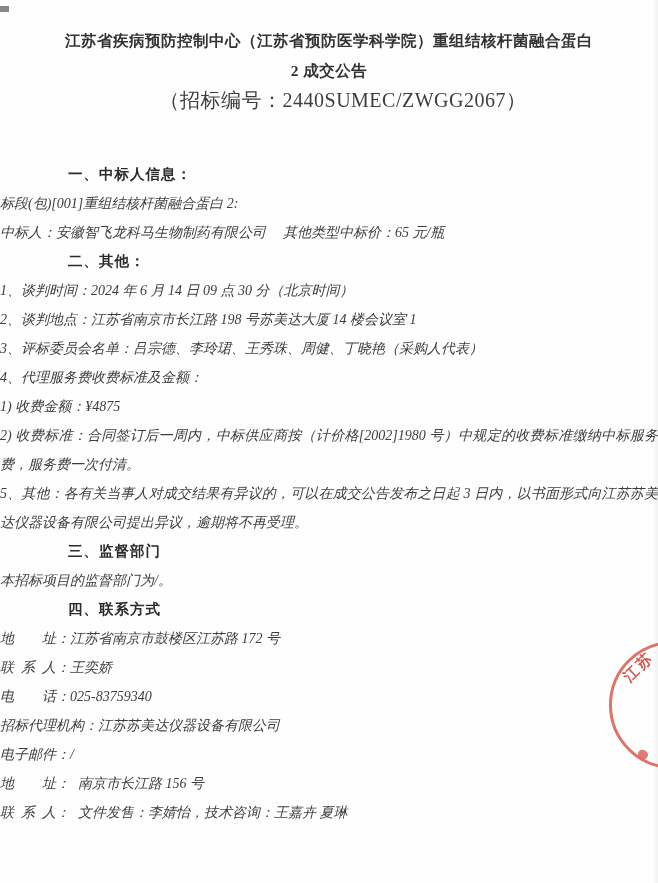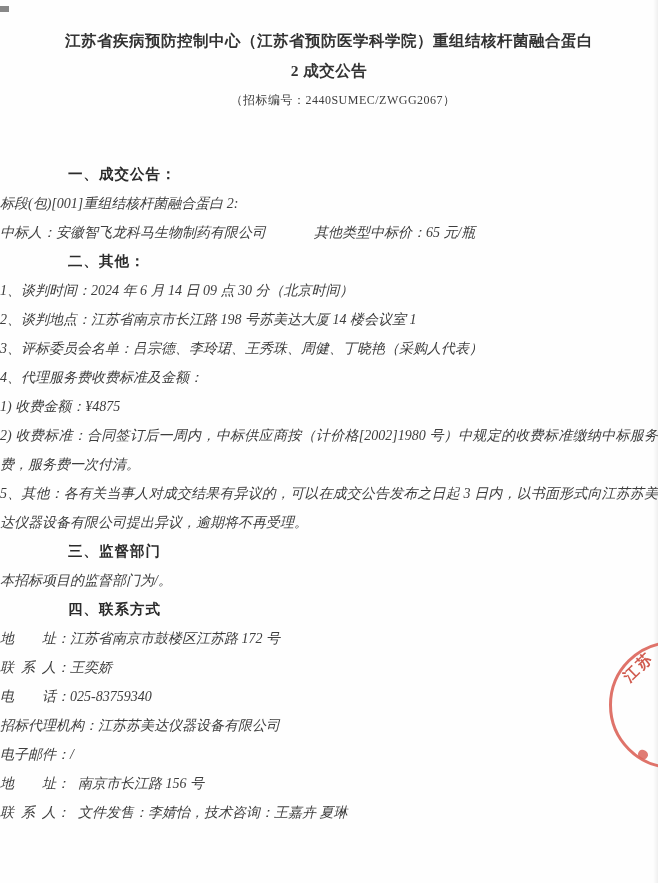--- a/index.html
+++ b/index.html
@@ -20,36 +20,36 @@
     position:absolute; right:0; top:0; width:5px; height:100%;
     background:linear-gradient(to left, rgba(0,0,0,0.06), rgba(0,0,0,0));
   }
   .title {
     width:540px; margin:26px auto 0;
     text-align:center;
     font-size:15.5px; font-weight:600; letter-spacing:.5px;
     line-height:30px; color:#333333;
   }
   .tender-no {
-    text-align:center; font-size:12px; line-height:29px; color:#3d3d3d;
+    text-align:center; font-size:20px; line-height:29px; color:#3d3d3d;
     letter-spacing:.5px;
     padding-left:28px;
   }
   .content { margin-top:45px; font-size:14px; line-height:29px; }
   .content p { margin:0;font-style:italic; }
   .h {
     margin-left:68px;
     font-family:"Liberation Sans","DejaVu Sans",sans-serif;
     font-weight:700; font-size:14.5px; color:#2b2b2b; letter-spacing:1px;
     line-height:29px;
   }
   .ind1 { margin-left:63px; margin-right:60px; text-align:justify; }
   .ind2 { margin-left:88px; }
   .winner-line { margin-left:102px; }
-  .price-part { margin-left:48px; }
+  .price-part { margin-left:17px; }
   .contact-row { margin-left:88px; }
   .agency-gap { margin-top:25px; }
   .val-gap { padding-left:8px; }
   .seal {
     position:absolute; left:609px; top:641px;
     width:122px; height:122px;
     border:3px solid rgba(219,100,90,0.9);
     border-radius:50%;
   }
   .seal-text {
@@ -71,21 +71,21 @@
 
 <div class="page">
   <div class="corner-mark"></div>
   <div class="edge-shade"></div>
 
   <div class="title">江苏省疾病预防控制中心（江苏省预防医学科学院）重组结核杆菌融合蛋白 2 成交公告</div>
   <div class="tender-no">（招标编号：2440SUMEC/ZWGG2067）</div>
 
   <div class="content">
 
-    <div class="h">一、成交公告：</div>
+    <div class="h">一、中标人信息：</div>
     <p class="ind2">标段(包)[001]重组结核杆菌融合蛋白 2:</p>
     <p class="winner-line"><span>中标人：</span><span>安徽智飞龙科马生物制药有限公司</span><span class="price-part">其他类型中标价：</span><span>65 元/瓶</span></p>
 
     <div class="h">二、其他：</div>
     <p class="ind2">1、谈判时间：2024 年 6 月 14 日 09 点 30 分（北京时间）</p>
     <p class="ind1">2、谈判地点：江苏省南京市长江路 198 号苏美达大厦 14 楼会议室 1</p>
     <p class="ind1">3、评标委员会名单：吕宗德、李玲珺、王秀珠、周健、丁晓艳（采购人代表）</p>
     <p class="ind1">4、代理服务费收费标准及金额：</p>
     <p class="ind1">1) 收费金额：¥4875</p>
     <p class="ind1">2) 收费标准：合同签订后一周内，中标供应商按（计价格[2002]1980 号）中规定的收费标准缴纳中标服务费，服务费一次付清。</p>

